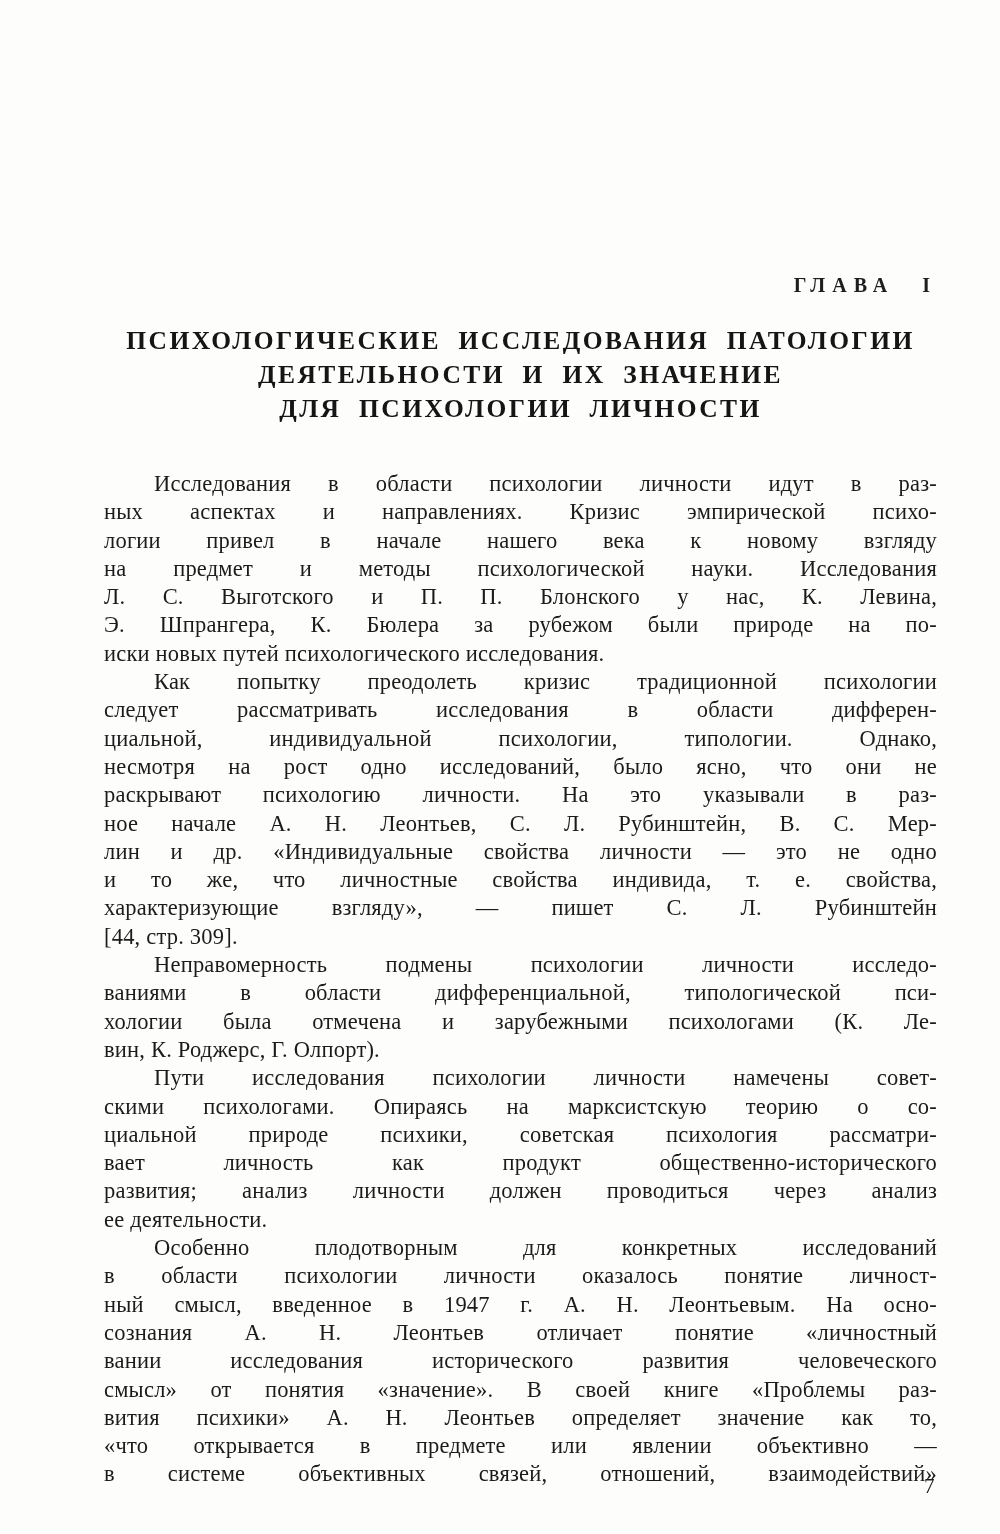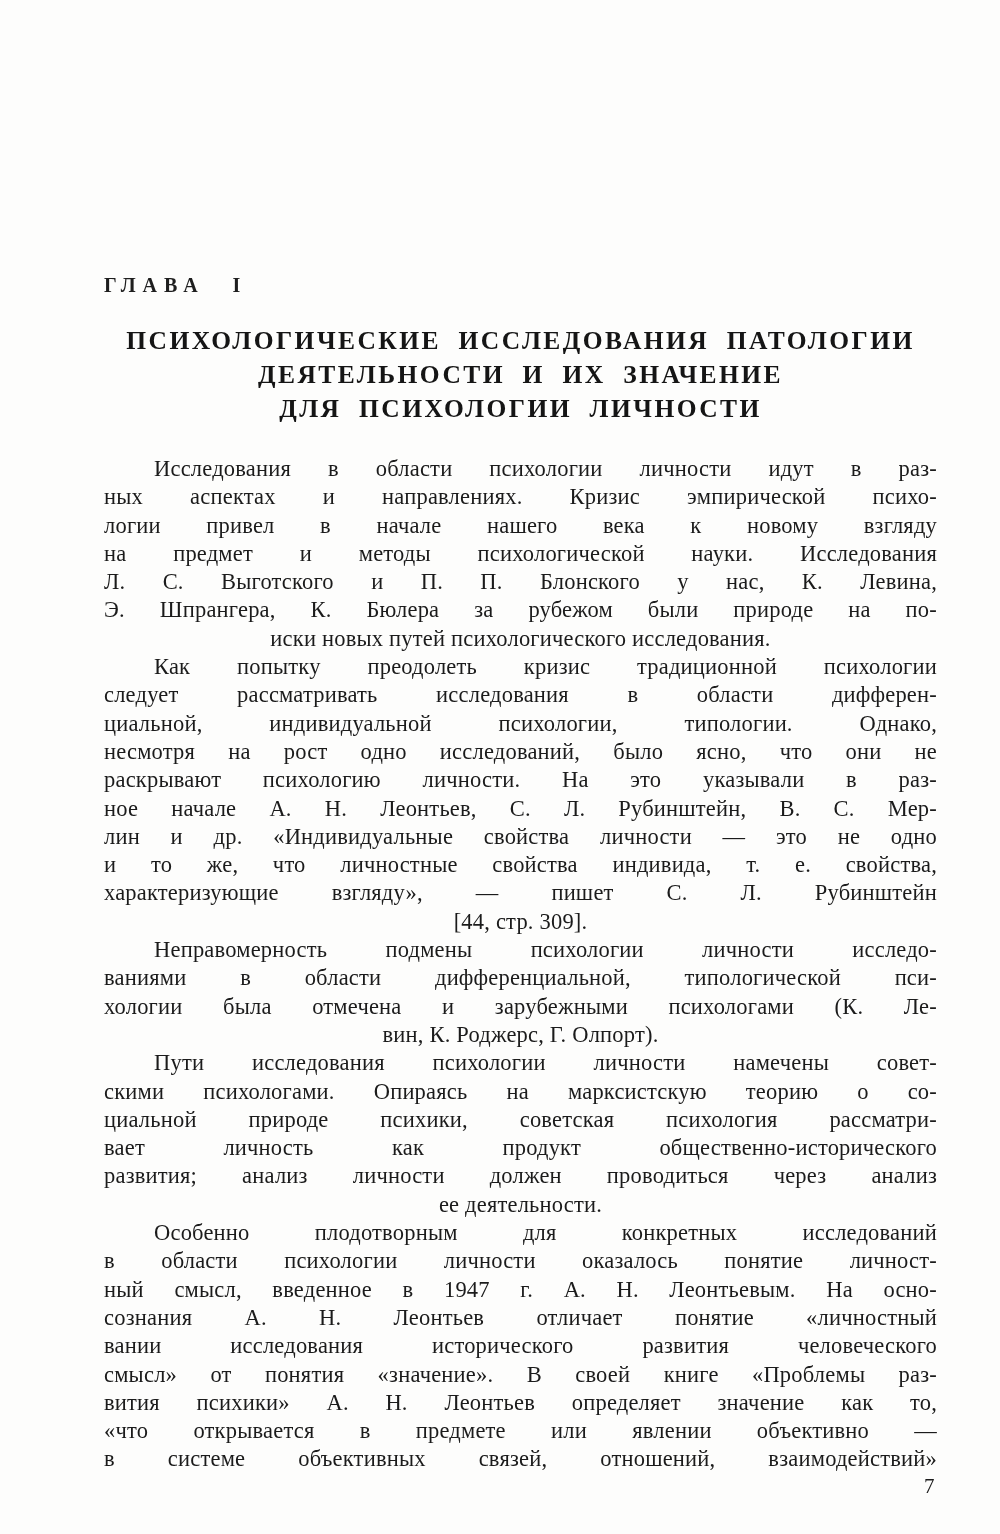--- a/index.html
+++ b/index.html
@@ -22,40 +22,40 @@
     background: #fdfdfc;
   }
   .text-col {
     position: absolute;
     left: 104px;
     top: 0;
     width: 833px;
   }
   .chapter-label {
     margin-top: 274px;
-    text-align: left;
+    text-align: right;
     font-size: 20px;
     font-weight: bold;
     letter-spacing: 7px;
     word-spacing: 16px;
     color: #1e1e1e;
   }
   .chapter-title {
     margin-top: 27px;
     text-align: center;
     font-size: 26px;
     font-weight: bold;
     letter-spacing: 2.5px;
     word-spacing: 9px;
     line-height: 34px;
     color: #151515;
     transform: scaleX(0.98);
   }
   .body-text {
-    margin-top: 29px;
+    margin-top: 44px;
     font-size: 22.5px;
     letter-spacing: 0.2px;
   }
   .bline {
     height: 28.3px;
     line-height: 28.3px;
     white-space: normal;
     color: #1b1b1b;
   }
   .jline {
@@ -63,21 +63,21 @@
     overflow: hidden;
   }
   .jline::after {
     content: "";
     display: inline-block;
     width: 100%;
     height: 0;
     vertical-align: top;
   }
   .plain {
-    text-align: center;
+    text-align: left;
   }
   .indent {
     text-indent: 50px;
   }
   .page-number {
     position: absolute;
     left: 924px;
     top: 1474px;
     font-size: 21px;
     color: #1b1b1b;

